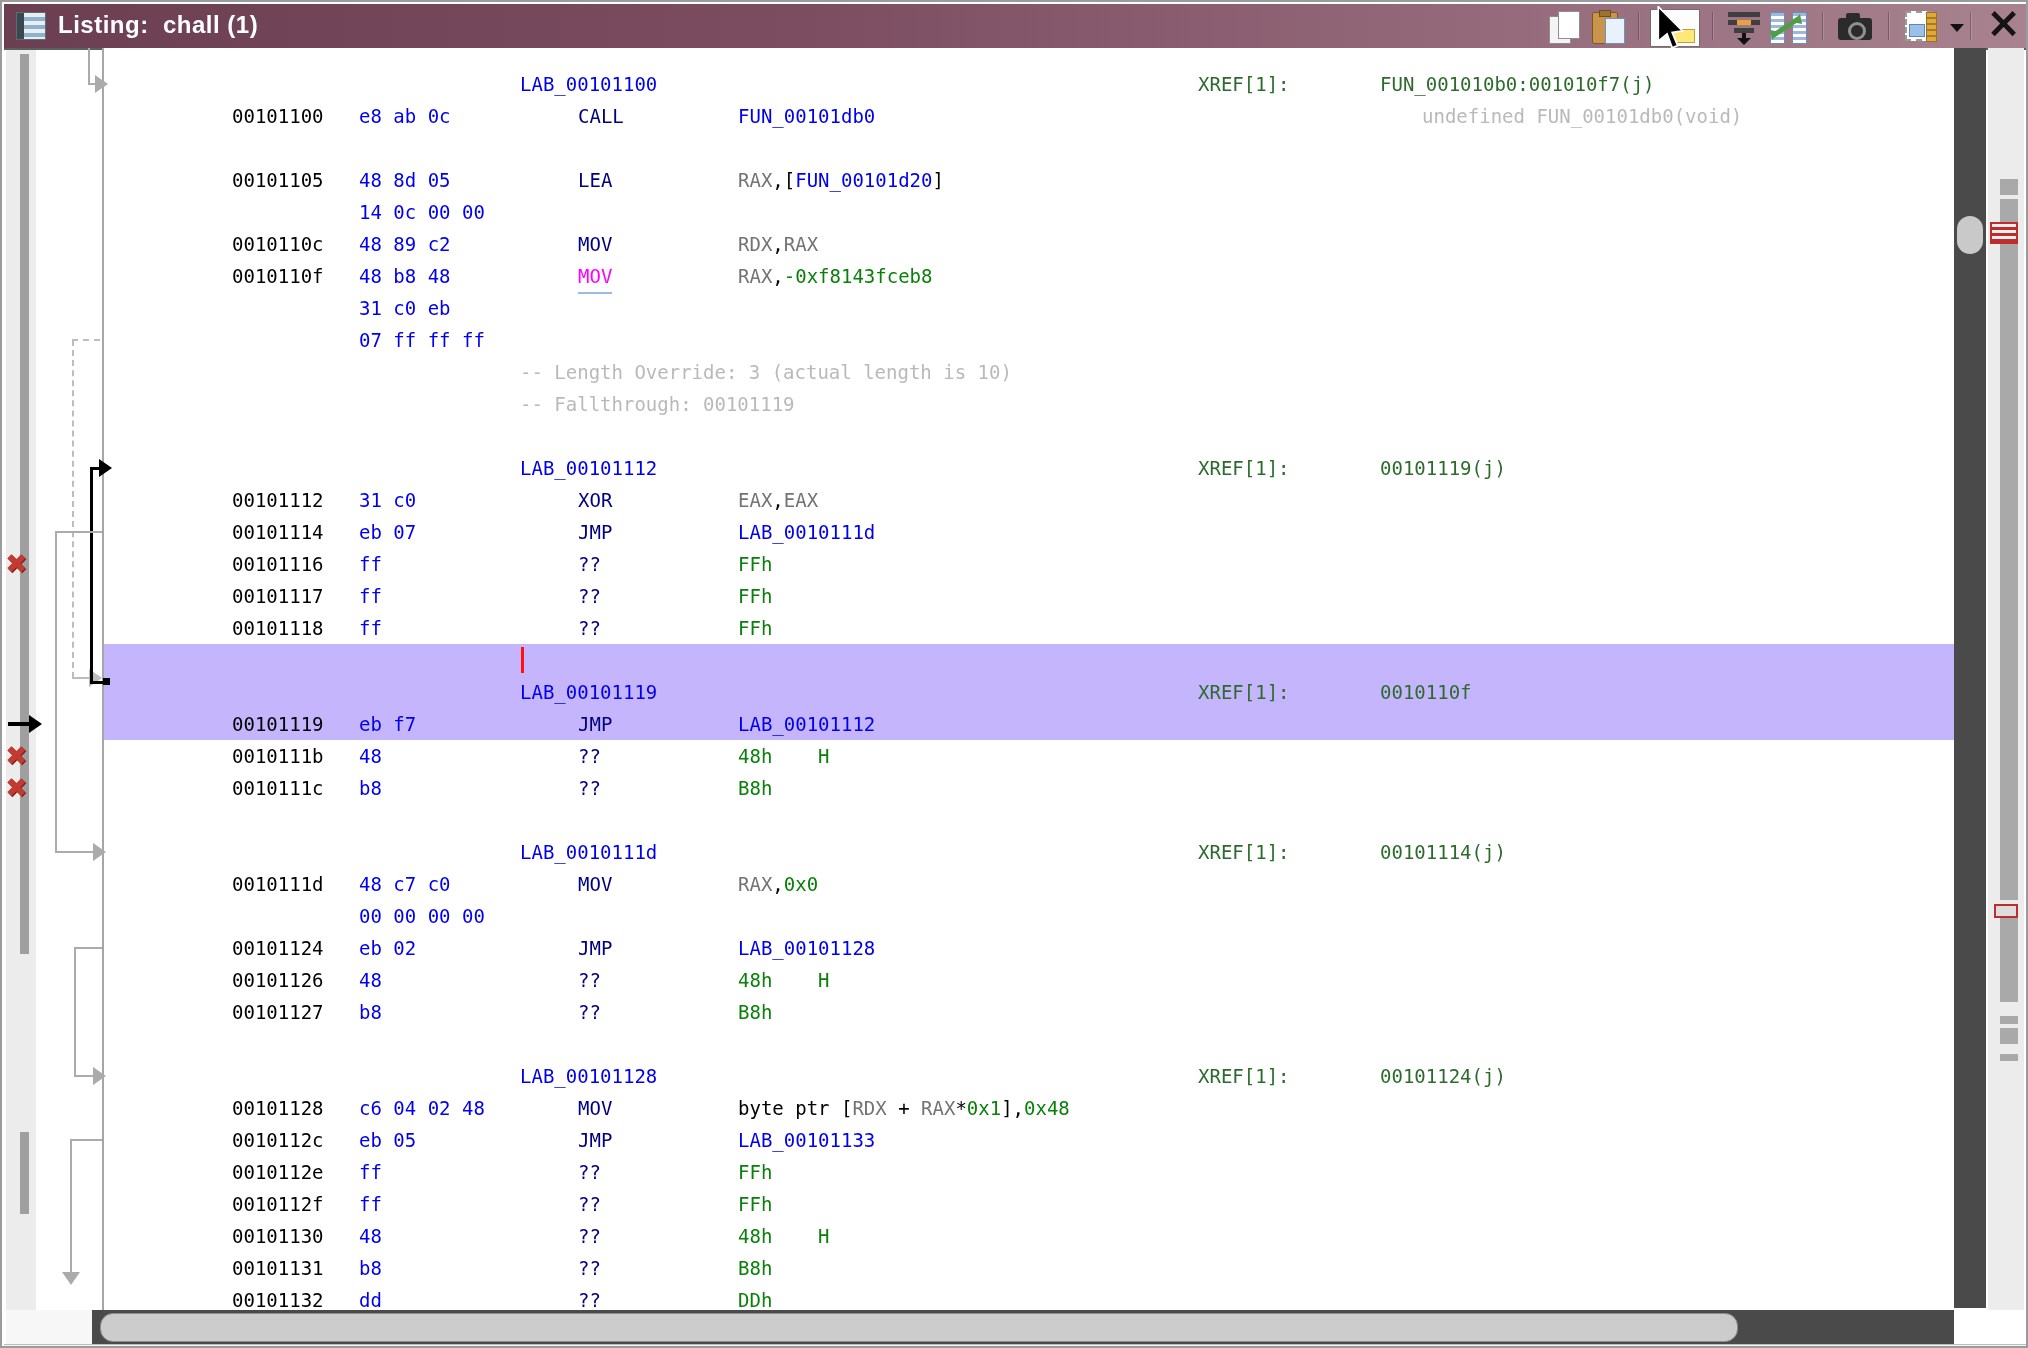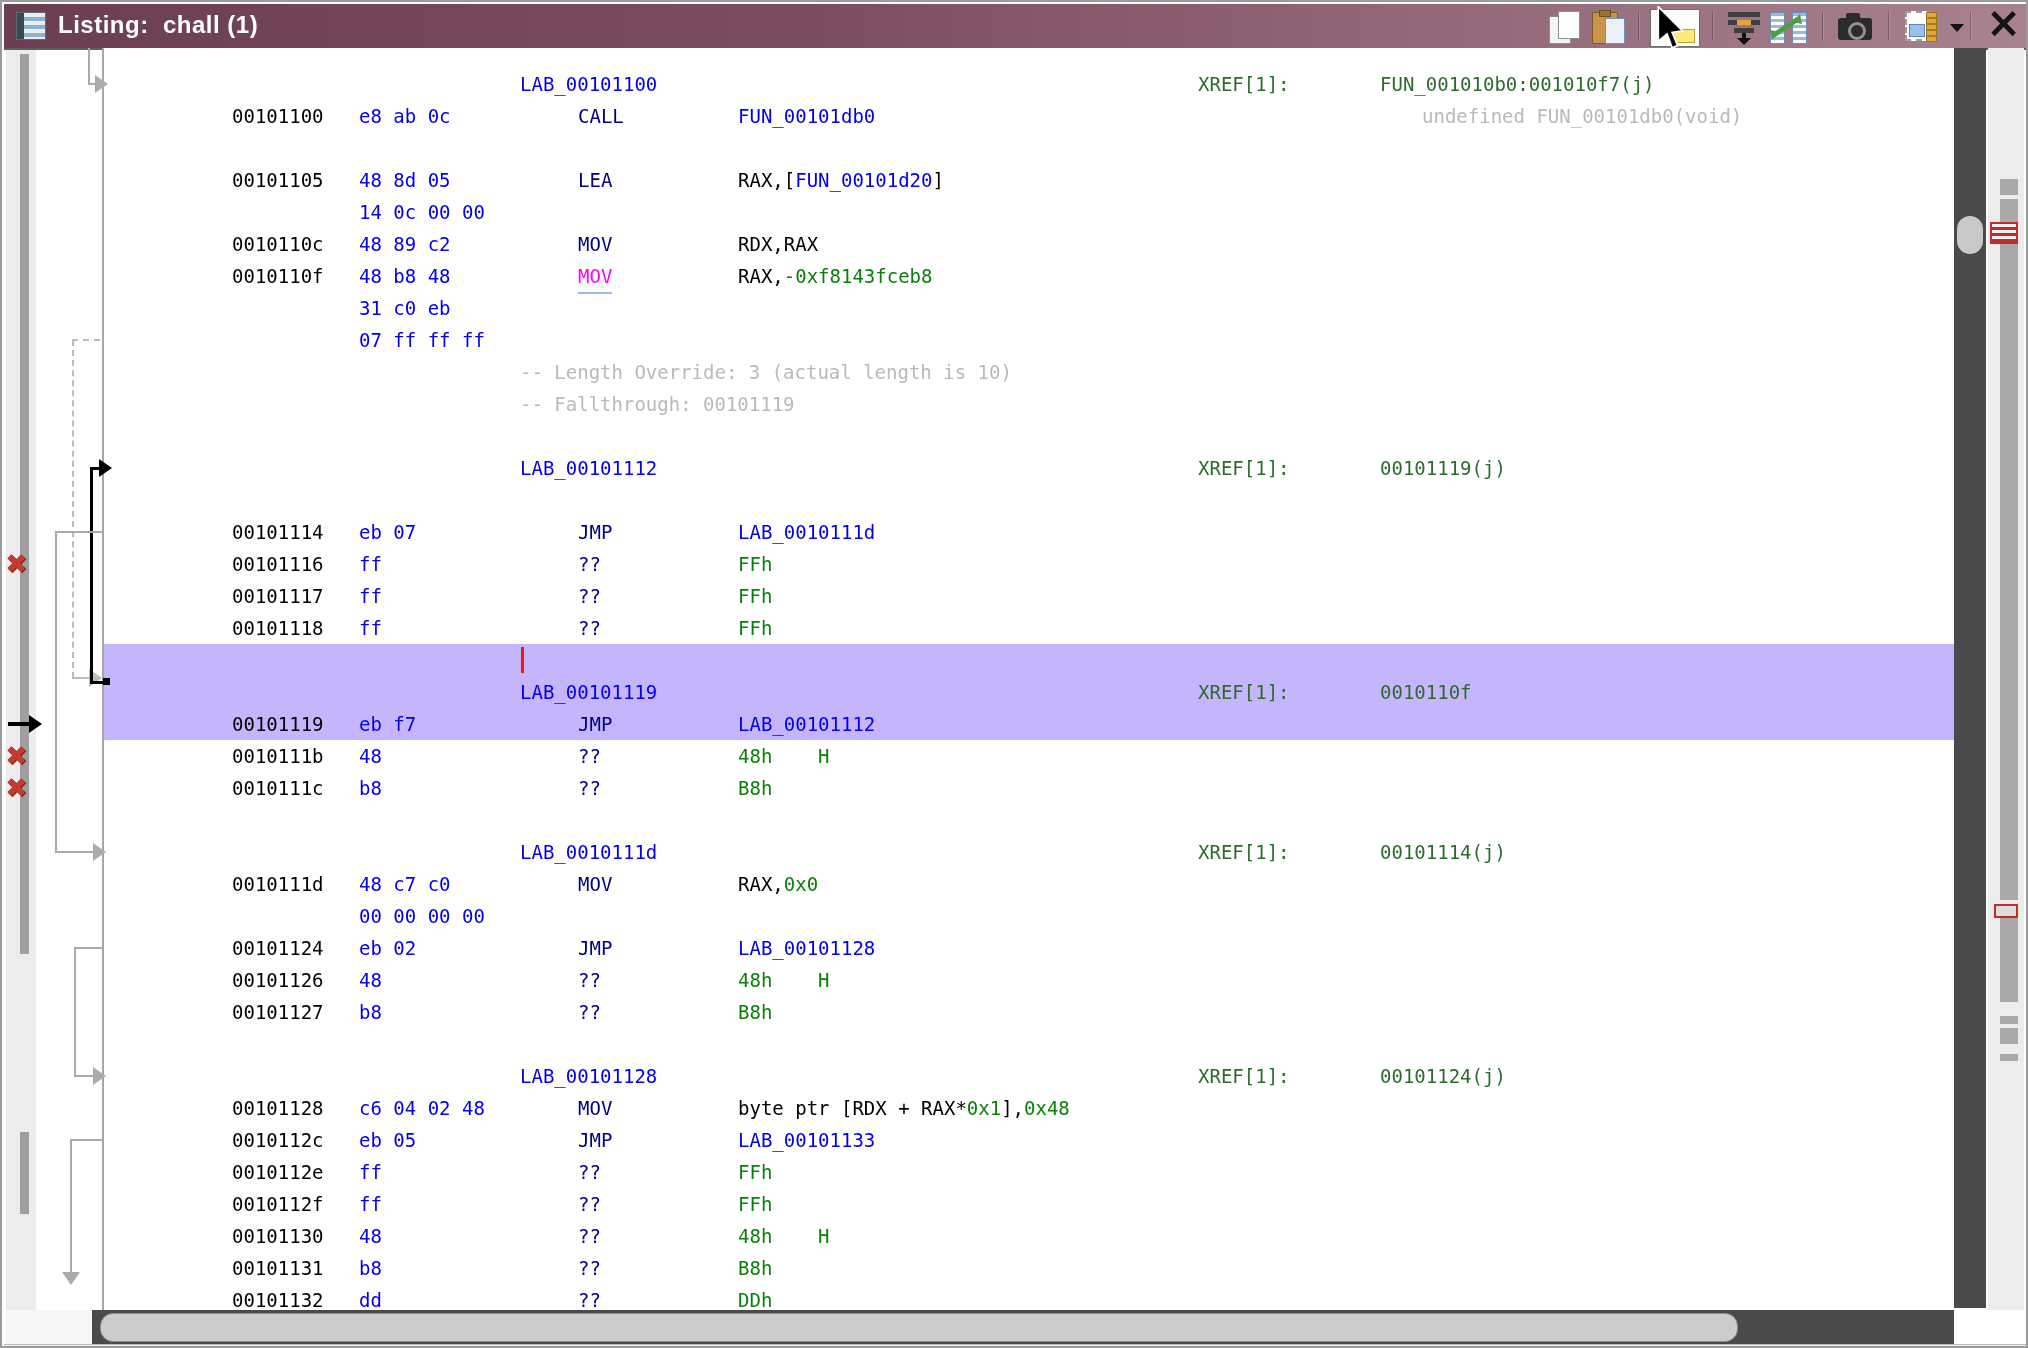--- a/index.html
+++ b/index.html
@@ -78,21 +78,21 @@
   }
   .lrow{position:absolute;left:0;width:1850px;height:32px;line-height:32px;white-space:pre;}
   .lrow.hl{background:#c4b5fd;}
   .lrow span{position:absolute;top:0;line-height:32px;}
   .ops{white-space:pre;}
   .ops span{position:static;}
   .t-addr{color:#000000;}
   .t-bytes{color:#0000ee;}
   .t-mn{color:#000080;}
   .t-ov{color:#ff00ff;border-bottom:2px solid #9db9e8;}
-  .t-reg{color:#000000;}
+  .t-reg{color:#737373;}
   .t-sc{color:#0a800a;}
   .t-lab{color:#0000ee;}
   .t-p{color:#000000;}
   .t-xref{color:#2d6b2d;}
   .t-gray{color:#b9b9b9;}
   .caret{position:absolute;width:3px;height:26px;background:#ff1111;}
   
   .overlay{position:absolute;left:0;top:0;width:2028px;height:1348px;pointer-events:none;}
   .aseg{position:absolute;}
   .errx{position:absolute;left:3px;font-size:27px;color:#c23a31;text-shadow:1px 1px 0 #7c221b;font-family:"DejaVu Sans",sans-serif;line-height:28px;}
@@ -196,20 +196,21 @@
       <div class="lrow" style="top: 116px;"><span class="t-addr" style="left: 128px;">00101105</span><span class="t-bytes" style="left: 255px;">48 8d 05</span><span class="t-mn" style="left: 474px;">LEA</span><span class="ops" style="left: 634px;"><span class="t-reg">RAX</span><span class="t-p">,[</span><span class="t-lab">FUN_00101d20</span><span class="t-p">]</span></span></div>
       <div class="lrow" style="top: 148px;"><span class="t-bytes" style="left: 255px;">14 0c 00 00</span></div>
       <div class="lrow" style="top: 180px;"><span class="t-addr" style="left: 128px;">0010110c</span><span class="t-bytes" style="left: 255px;">48 89 c2</span><span class="t-mn" style="left: 474px;">MOV</span><span class="ops" style="left: 634px;"><span class="t-reg">RDX</span><span class="t-p">,</span><span class="t-reg">RAX</span></span></div>
       <div class="lrow" style="top: 212px;"><span class="t-addr" style="left: 128px;">0010110f</span><span class="t-bytes" style="left: 255px;">48 b8 48</span><span class="t-mn t-ov" style="left: 474px;">MOV</span><span class="ops" style="left: 634px;"><span class="t-reg">RAX</span><span class="t-p">,</span><span class="t-sc">-0xf8143fceb8</span></span></div>
       <div class="lrow" style="top: 244px;"><span class="t-bytes" style="left: 255px;">31 c0 eb</span></div>
       <div class="lrow" style="top: 276px;"><span class="t-bytes" style="left: 255px;">07 ff ff ff</span></div>
       <div class="lrow" style="top: 308px;"><span class="t-gray" style="left: 416px;">-- Length Override: 3 (actual length is 10)</span></div>
       <div class="lrow" style="top: 340px;"><span class="t-gray" style="left: 416px;">-- Fallthrough: 00101119</span></div>
       <div class="lrow" style="top: 372px;"></div>
       <div class="lrow" style="top: 404px;"><span class="t-lab" style="left: 416px;">LAB_00101112</span><span class="t-xref" style="left: 1094px;">XREF[1]:</span><span class="t-xref" style="left: 1276px;">00101119(j)</span></div>
+      <div class="lrow" style="top: 436px;"><span class="t-addr" style="left: 128px;">00101112</span><span class="t-bytes" style="left: 255px;">31 c0</span><span class="t-mn" style="left: 474px;">XOR</span><span class="ops" style="left: 634px;"><span class="t-reg">EAX</span><span class="t-p">,</span><span class="t-reg">EAX</span></span></div>
       <div class="lrow" style="top: 468px;"><span class="t-addr" style="left: 128px;">00101114</span><span class="t-bytes" style="left: 255px;">eb 07</span><span class="t-mn" style="left: 474px;">JMP</span><span class="ops" style="left: 634px;"><span class="t-lab">LAB_0010111d</span></span></div>
       <div class="lrow" style="top: 500px;"><span class="t-addr" style="left: 128px;">00101116</span><span class="t-bytes" style="left: 255px;">ff</span><span class="t-mn" style="left: 474px;">??</span><span class="ops" style="left: 634px;"><span class="t-sc">FFh</span></span></div>
       <div class="lrow" style="top: 532px;"><span class="t-addr" style="left: 128px;">00101117</span><span class="t-bytes" style="left: 255px;">ff</span><span class="t-mn" style="left: 474px;">??</span><span class="ops" style="left: 634px;"><span class="t-sc">FFh</span></span></div>
       <div class="lrow" style="top: 564px;"><span class="t-addr" style="left: 128px;">00101118</span><span class="t-bytes" style="left: 255px;">ff</span><span class="t-mn" style="left: 474px;">??</span><span class="ops" style="left: 634px;"><span class="t-sc">FFh</span></span></div>
       <div class="lrow hl" style="top: 596px;"></div>
       <div class="lrow hl" style="top: 628px;"><span class="t-lab" style="left: 416px;">LAB_00101119</span><span class="t-xref" style="left: 1094px;">XREF[1]:</span><span class="t-xref" style="left: 1276px;">0010110f</span></div>
       <div class="lrow hl" style="top: 660px;"><span class="t-addr" style="left: 128px;">00101119</span><span class="t-bytes" style="left: 255px;">eb f7</span><span class="t-mn" style="left: 474px;">JMP</span><span class="ops" style="left: 634px;"><span class="t-lab">LAB_00101112</span></span></div>
       <div class="lrow" style="top: 692px;"><span class="t-addr" style="left: 128px;">0010111b</span><span class="t-bytes" style="left: 255px;">48</span><span class="t-mn" style="left: 474px;">??</span><span class="ops" style="left: 634px;"><span class="t-sc">48h</span><span class="t-p">    </span><span class="t-sc">H</span></span></div>
       <div class="lrow" style="top: 724px; padding-left: 40px;"><span class="t-addr" style="left: 128px;">0010111c</span><span class="t-bytes" style="left: 255px;">b8</span><span class="t-mn" style="left: 474px;">??</span><span class="ops" style="left: 634px;"><span class="t-sc">B8h</span></span></div>
       <div class="lrow" style="top: 756px;"></div>

